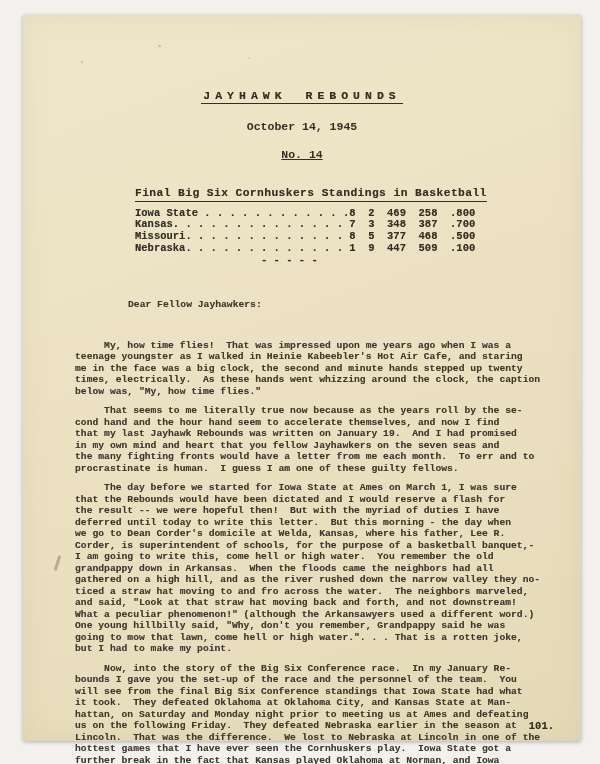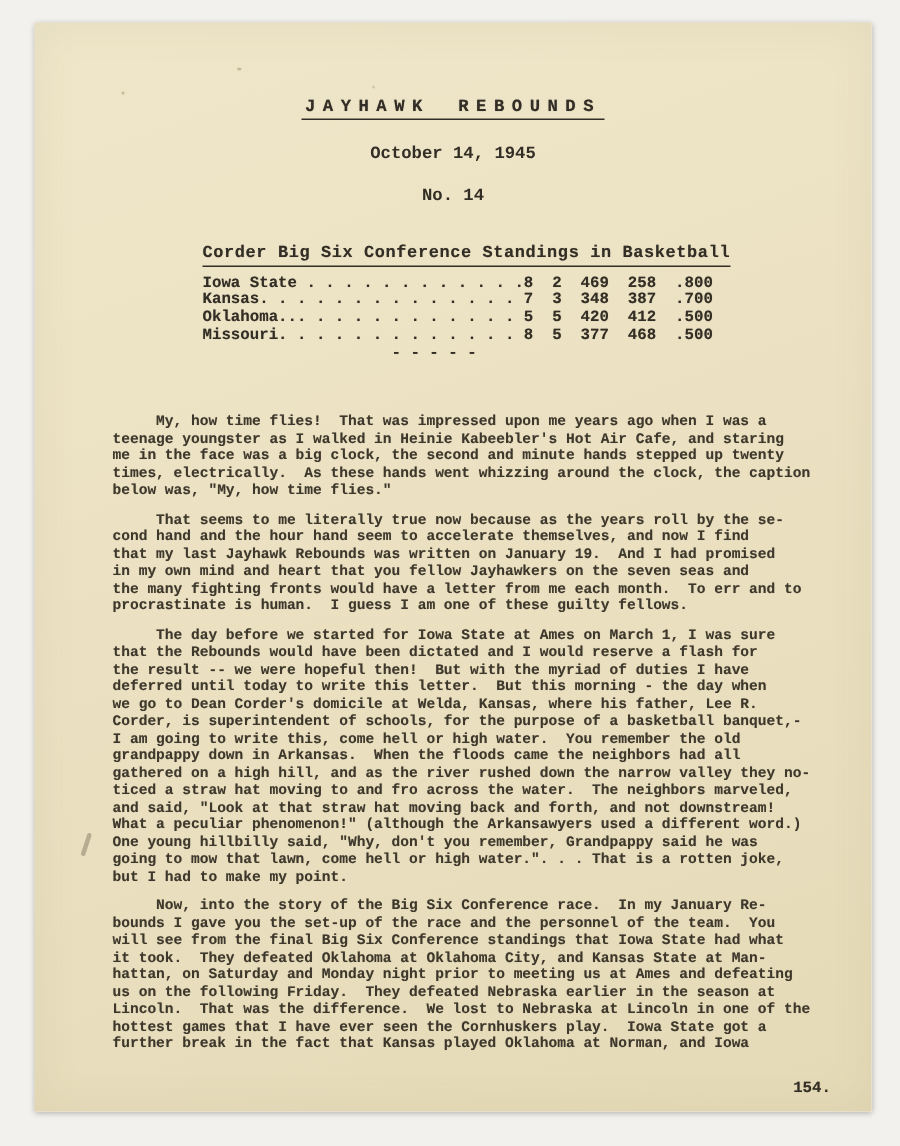--- a/index.html
+++ b/index.html
@@ -10,28 +10,28 @@
     width:600px;height:764px;background:var(--bg);overflow:hidden;
     font-family:"Liberation Mono","DejaVu Sans Mono",monospace;
     color:var(--ink);
   }
   .stage{position:relative;width:600px;height:764px;}
   .paper{
     position:absolute;left:23px;top:15px;width:558px;height:726px;
     background:linear-gradient(160deg,#efe6ca 0%,#ece2c3 40%,#e5dab7 100%);
     box-shadow:0 1px 4px rgba(0,0,0,.28), inset 0 0 30px rgba(120,100,60,.08);
   }
-  .masthead{text-align:center;padding-top:50px;font-size:11.5px;font-weight:bold;color:var(--ink-dark);}
+  .masthead{text-align:center;padding-top:74px;font-size:11.5px;font-weight:bold;color:var(--ink-dark);}
   .title{
     display:inline-block;letter-spacing:5px;word-spacing:7px;
     border-bottom:1.6px solid var(--ink-dark);padding:0 2px 1px 2px;
     text-shadow:0 0 .6px rgba(50,45,35,.55);
   }
   .date{margin-top:16px;}
-  .issue{margin-top:15px;}
+  .issue{margin-top:15px;text-decoration:underline;}
   .standings{
     margin:27px 0 0 112px;font-size:10.5px;line-height:11.7px;
     font-weight:bold;color:var(--ink-dark);
     text-shadow:0 0 .5px rgba(50,45,35,.45);
   }
   .sheading{
     display:inline-block;font-size:11.3px;letter-spacing:.4px;
     border-bottom:1.4px solid var(--ink-dark);padding-bottom:1px;margin-bottom:6px;
   }
   .colhead-line,.trow{white-space:pre;}
@@ -64,32 +64,33 @@
   <div class="paper">
 
     <div class="masthead">
       <div class="title">JAYHAWK REBOUNDS</div>
       <div class="date">October 14, 1945</div>
       <div class="issue">No. 14</div>
     </div>
 
     <div class="standings">
       <div>
-        <span class="sheading">Corder Big Six Conference Standings in Basketball</span>
+        <span class="sheading">Final Big Six Cornhuskers Standings in Basketball</span>
       </div>
       <div>
           <div class="trow">Iowa State . . . . . . . . . . . .8  2  469  258  .800</div>
           <div class="trow">Kansas. . . . . . . . . . . . . . 7  3  348  387  .700</div>
-          <div class="trow">Oklahoma... . . . . . . . . . . . 5  5  420  412  .500</div>
           <div class="trow">Missouri. . . . . . . . . . . . . 8  5  377  468  .500</div>
+          <div class="trow">Nebraska. . . . . . . . . . . . . 1  9  447  509  .100</div>
         </div>
       <div class="trow tdivider">- - - - -</div>
     </div>
 
     <div class="letter">
+      <div class="salutation">Dear Fellow Jayhawkers:</div>
       <div><p class="para">     My, how time flies!  That was impressed upon me years ago when I was a
 teenage youngster as I walked in Heinie Kabeebler's Hot Air Cafe, and staring
 me in the face was a big clock, the second and minute hands stepped up twenty
 times, electrically.  As these hands went whizzing around the clock, the caption
 below was, "My, how time flies."</p><p class="para">     That seems to me literally true now because as the years roll by the se-
 cond hand and the hour hand seem to accelerate themselves, and now I find
 that my last Jayhawk Rebounds was written on January 19.  And I had promised
 in my own mind and heart that you fellow Jayhawkers on the seven seas and
 the many fighting fronts would have a letter from me each month.  To err and to
 procrastinate is human.  I guess I am one of these guilty fellows.</p><p class="para">     The day before we started for Iowa State at Ames on March 1, I was sure
@@ -110,20 +111,20 @@
 bounds I gave you the set-up of the race and the personnel of the team.  You
 will see from the final Big Six Conference standings that Iowa State had what
 it took.  They defeated Oklahoma at Oklahoma City, and Kansas State at Man-
 hattan, on Saturday and Monday night prior to meeting us at Ames and defeating
 us on the following Friday.  They defeated Nebraska earlier in the season at
 Lincoln.  That was the difference.  We lost to Nebraska at Lincoln in one of the
 hottest games that I have ever seen the Cornhuskers play.  Iowa State got a
 further break in the fact that Kansas played Oklahoma at Norman, and Iowa</p></div>
     </div>
 
-    <div class="pagenum">154.</div>
+    <div class="pagenum">101.</div>
 
     <div class="speck s1"></div>
     <div class="speck s2"></div>
     <div class="speck s3"></div>
     <div class="smudge"></div>
   </div>
 </div>
 
 </body></html>

